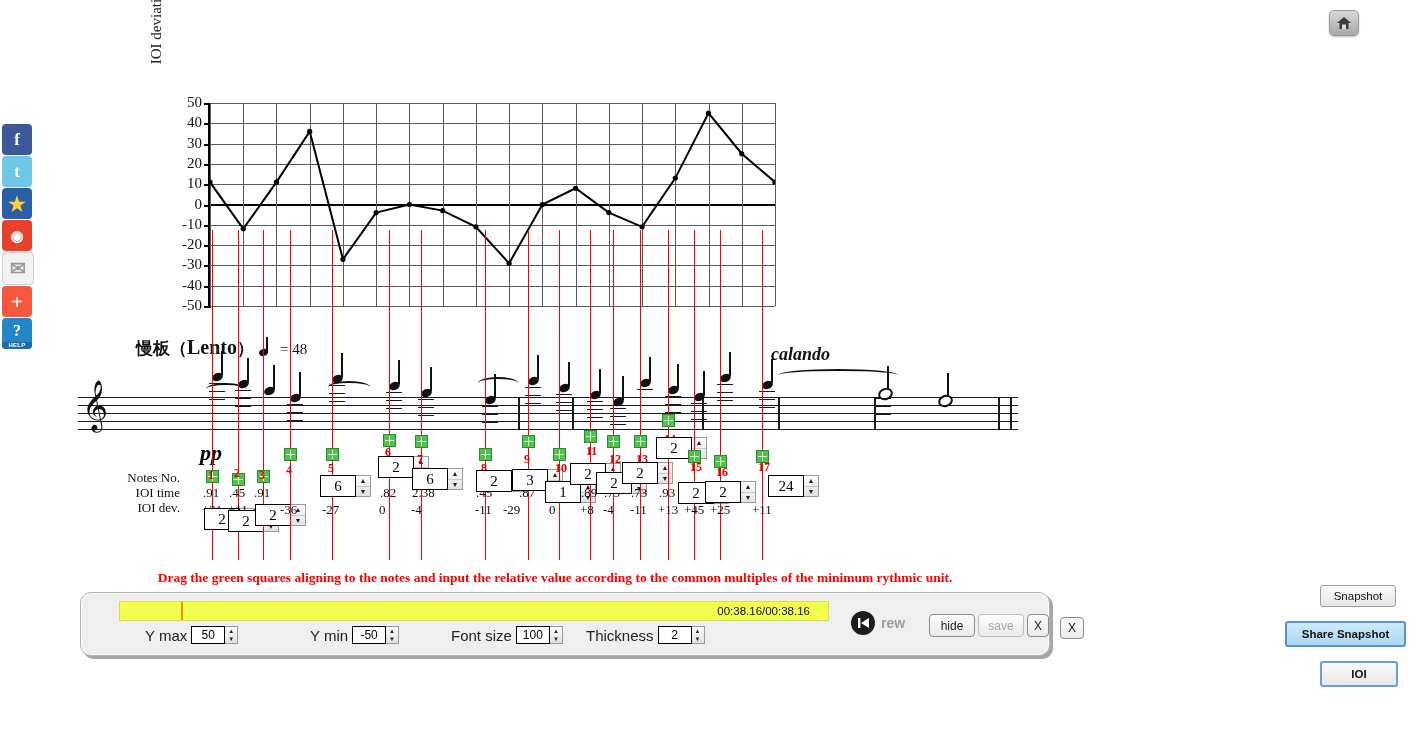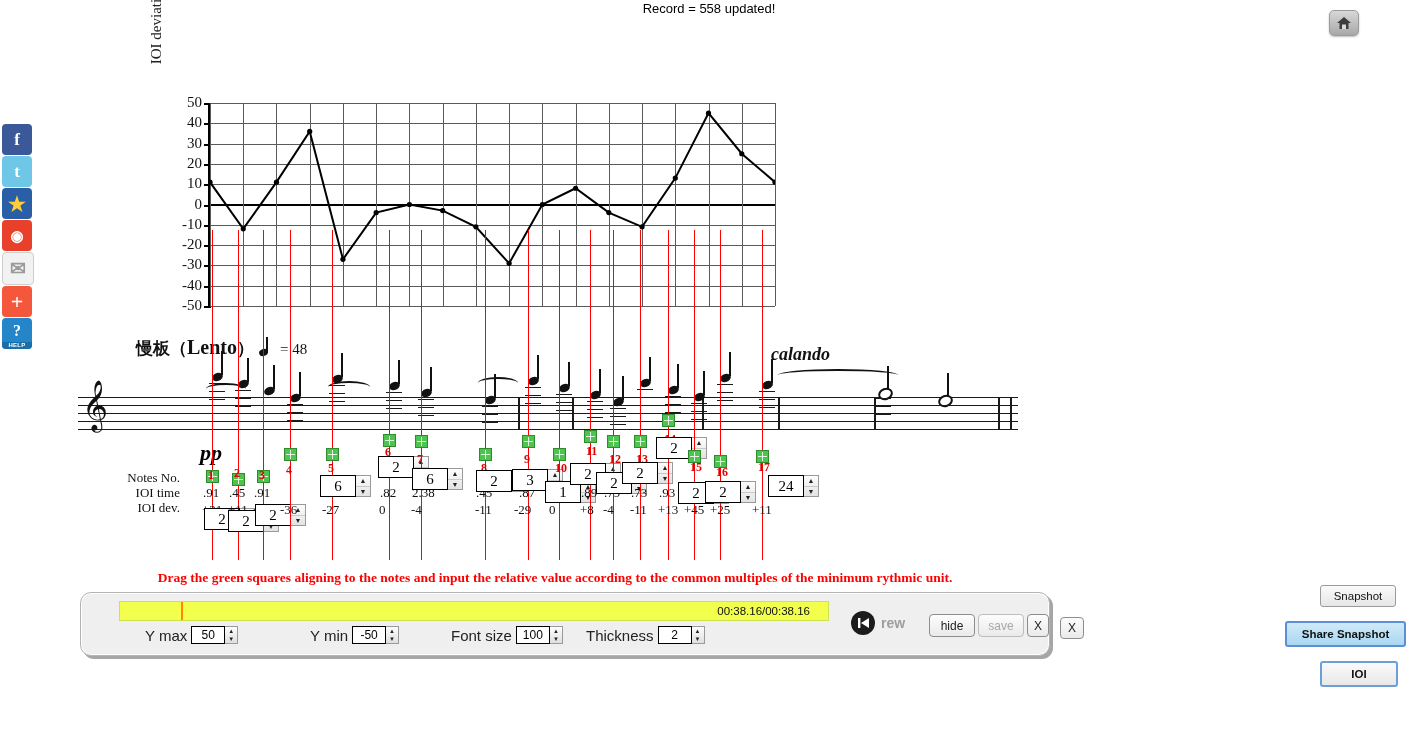--- a/index.html
+++ b/index.html
@@ -298,21 +298,20 @@
     border:1px solid #8d8d8d; border-radius:4px;
     display:flex; align-items:center; justify-content:center;
     font-family:"Liberation Sans",sans-serif; font-size:12px; color:#222;
   }
 </style>
 </head>
 <body>
 
 <div id="root">
 
-  <div class="status-line">Record = 558 updated!</div>
 
   <div class="home-btn">
     <svg width="16" height="14" viewBox="0 0 16 14" aria-hidden="true">
       <path d="M8 1 L15 7 L12.5 7 L12.5 13 L3.5 13 L3.5 7 L1 7 Z" fill="#3c3c3c"></path>
       <rect x="6" y="8.5" width="4" height="4.5" fill="#d8d8d8"></rect>
     </svg>
   </div>
 
   <div class="social-bar">
     <div class="social-item s-fb">
@@ -644,21 +643,21 @@
         <div class="box">2</div>
         <div class="arrows">
           <span>▲</span>
           <span>▼</span>
         </div>
       </div>
       <div class="redline" style="left: 528px; top: 230px; height: 330px;"></div>
       <div class="green-sq" style="left: 522px; top: 435px;"></div>
       <div class="note-idx" style="left: 524px; top: 452px;">9</div>
       <div class="ioi-time-val" style="left: 519px; top: 485px;">.87</div>
-      <div class="ioi-dev-val" style="left: 514px; top: 502px; text-align: right;">-29</div>
+      <div class="ioi-dev-val" style="left: 503px; top: 502px; text-align: right;">-29</div>
       <div class="spin" style="left: 512px; top: 469px;">
         <div class="box">3</div>
         <div class="arrows">
           <span>▲</span>
           <span>▼</span>
         </div>
       </div>
       <div class="redline" style="left: 559px; top: 230px; height: 330px;"></div>
       <div class="green-sq" style="left: 553px; top: 448px;"></div>
       <div class="note-idx" style="left: 555px; top: 461px;">10</div>

